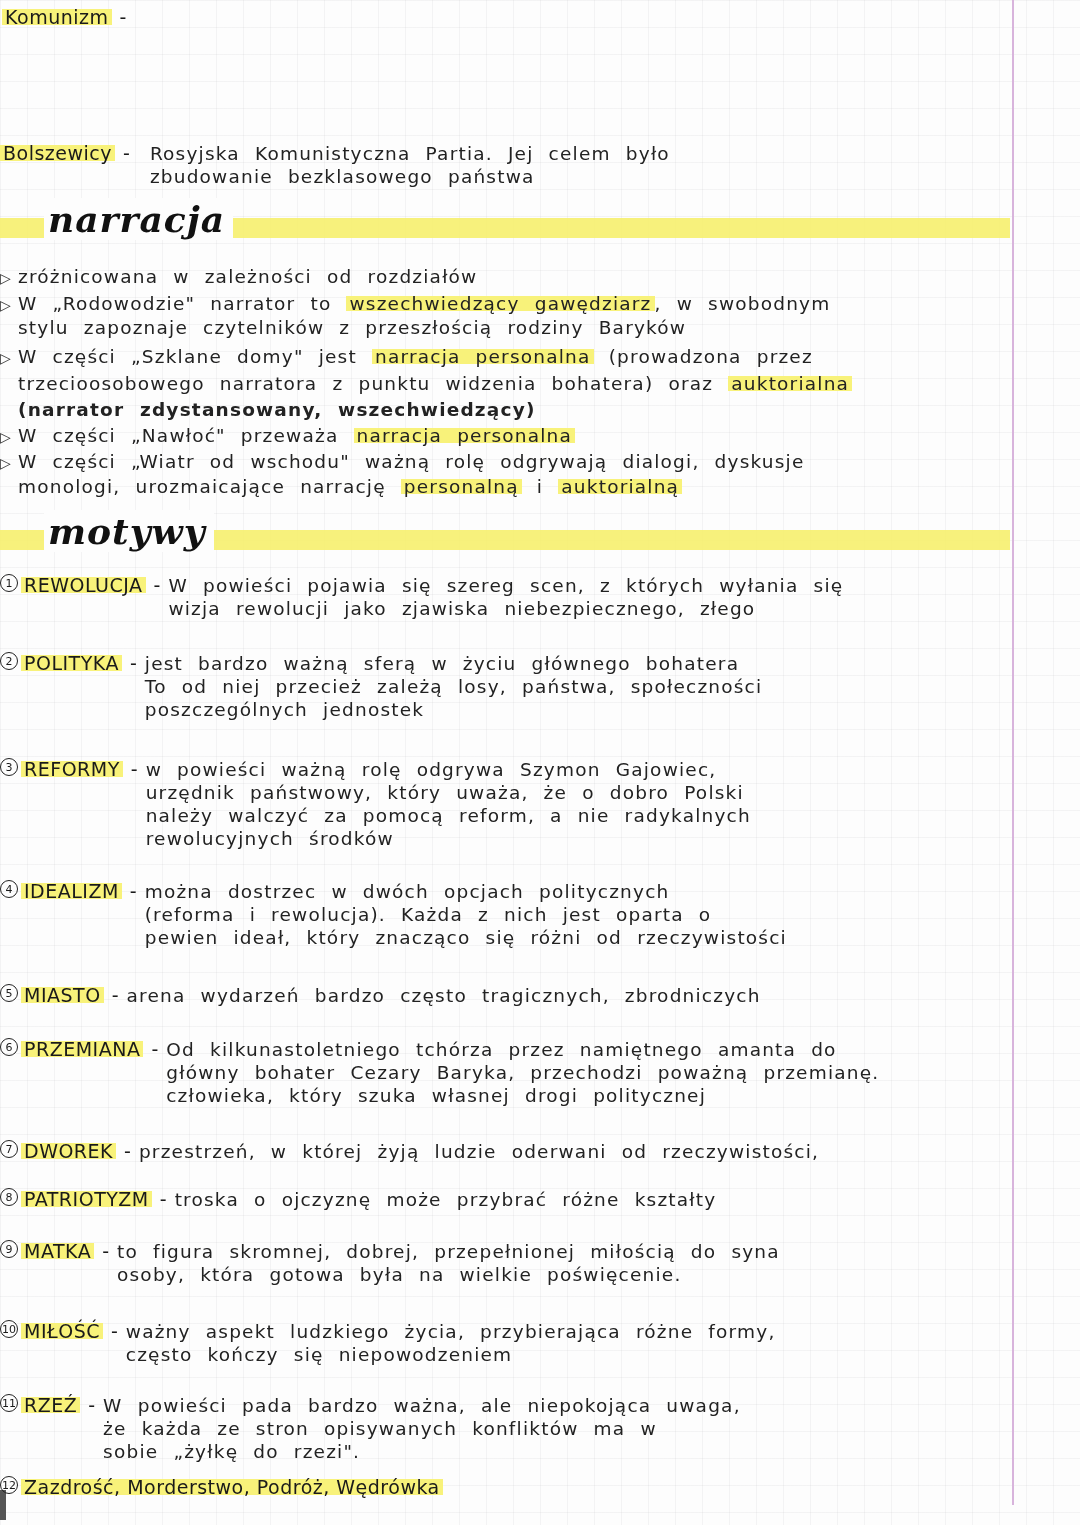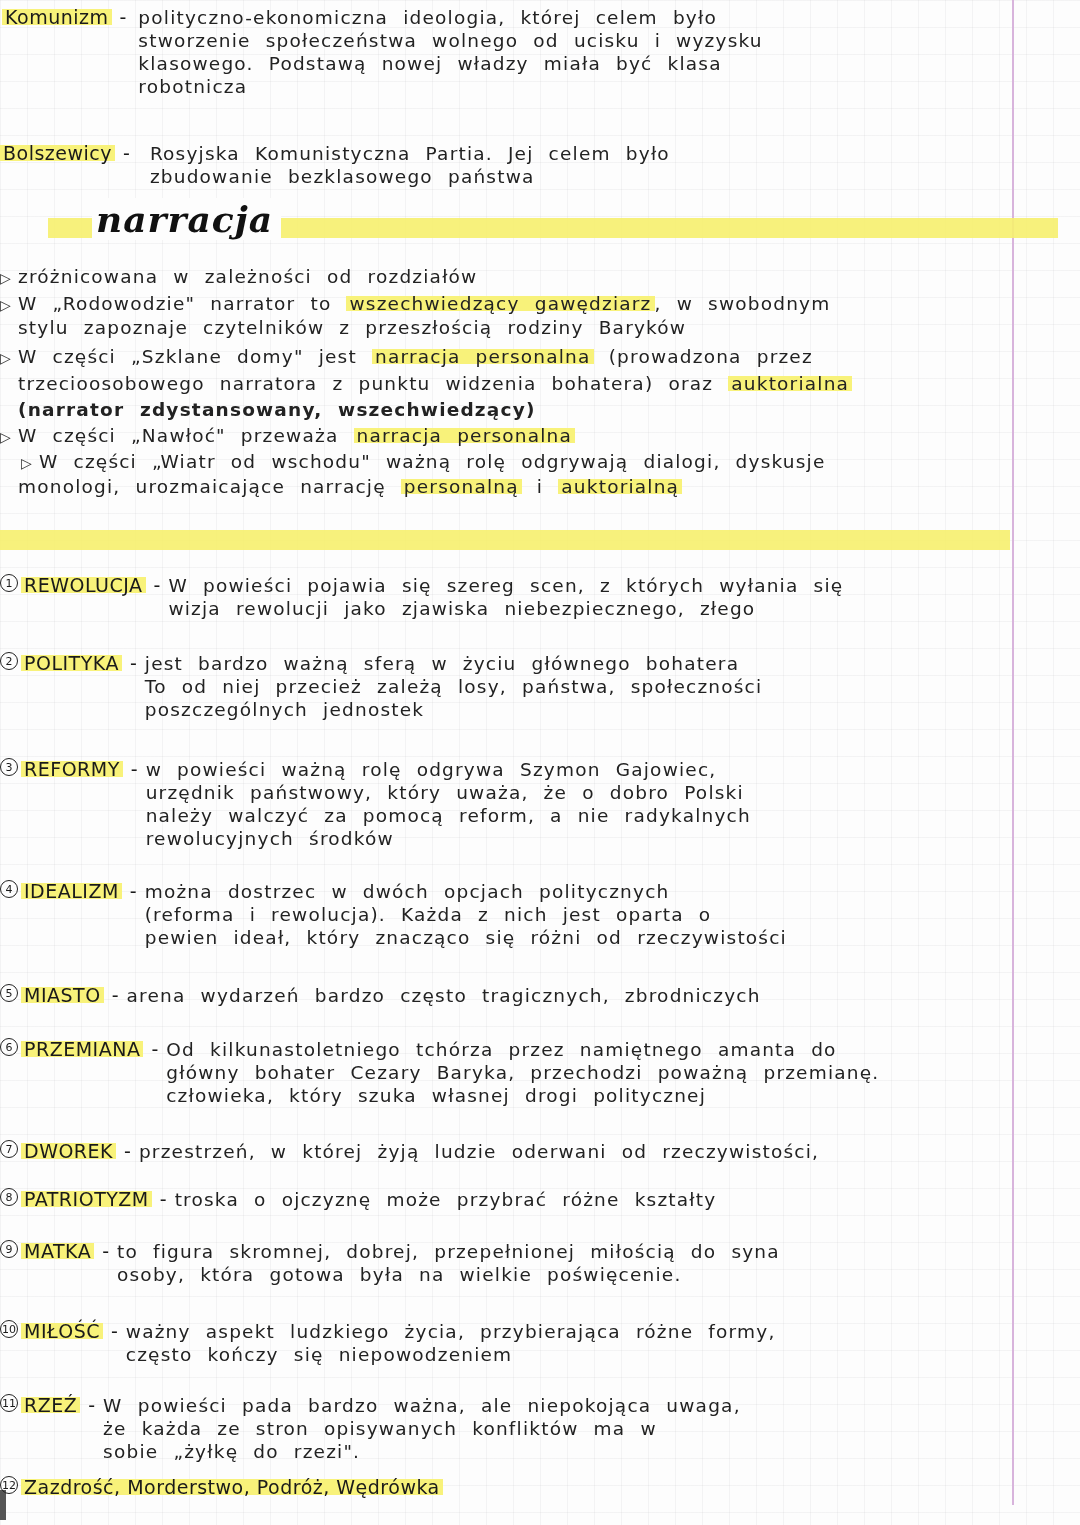--- a/index.html
+++ b/index.html
@@ -55,56 +55,51 @@
 </head>
 <body>
 
 <div class="page">
   <div class="margin-line"></div>
   <div class="left-stub"></div>
 
   <div class="row" style="left:2px; top:6px;">
     <span class="term hl">Komunizm</span>
     <span class="dash">-</span>
-    <div style="margin-left:4px;">
-      <span class="def text">polityczno-ekonomiczna ideologia, której celem było</span>
-      <span class="def text">stworzenie społeczeństwa wolnego od ucisku i wyzysku</span>
-      <span class="def text">klasowego. Podstawą nowej władzy miała być klasa</span>
-      <span class="def text">robotnicza</span>
-    </div>
   </div>
 
   <div class="row" style="left:0px; top:142px;">
     <span class="term hl">Bolszewicy</span>
     <span class="dash">-</span>
     <div style="margin-left:12px;">
       <span class="def text">Rosyjska Komunistyczna Partia. Jej celem było</span>
       <span class="def text">zbudowanie bezklasowego państwa</span>
     </div>
   </div>
 
-  <div class="heading" style="top:204px;margin-left:48px;">
+  <div class="heading" style="top:204px;">
     <div class="bar"></div>
     <span class="title">narracja</span>
   </div>
 
   <div id="narracja-lines">
       <div class="nar-line text" style="top: 265px; left: 0px;"><span class="bullet">▷</span><span>zróżnicowana w zależności od rozdziałów</span></div>
       <div class="nar-line text" style="top: 292px; left: 0px;"><span class="bullet">▷</span><span>W „Rodowodzie" narrator to </span><span class="hl">wszechwiedzący gawędziarz</span><span>, w swobodnym</span></div>
       <div class="nar-line text" style="top: 316px; left: 18px;"><span>stylu zapoznaje czytelników z przeszłością rodziny Baryków</span></div>
       <div class="nar-line text" style="top: 345px; left: 0px;"><span class="bullet">▷</span><span>W części „Szklane domy" jest </span><span class="hl">narracja personalna</span><span> (prowadzona przez</span></div>
       <div class="nar-line text" style="top: 372px; left: 18px;"><span>trzecioosobowego narratora z punktu widzenia bohatera) oraz </span><span class="hl">auktorialna</span></div>
       <div class="nar-line text" style="top: 398px; left: 18px; font-weight: bold;"><span>(narrator zdystansowany, wszechwiedzący)</span></div>
       <div class="nar-line text" style="top: 424px; left: 0px;"><span class="bullet">▷</span><span>W części „Nawłoć" przeważa </span><span class="hl">narracja personalna</span></div>
-      <div class="nar-line text" style="top: 450px; left: 0px; padding-left: 21px;"><span class="bullet">▷</span><span>W części „Wiatr od wschodu" ważną rolę odgrywają dialogi, dyskusje</span></div>
+      <div class="nar-line text" style="top: 450px; left: 0px;"><span class="bullet">▷</span><span>W części „Wiatr od wschodu" ważną rolę odgrywają dialogi, dyskusje</span></div>
       <div class="nar-line text" style="top: 475px; left: 18px;"><span>monologi, urozmaicające narrację </span><span class="hl">personalną</span><span> i </span><span class="hl">auktorialną</span></div>
     </div>
 
   <div class="heading" style="top:516px;">
     <div class="bar"></div>
+    <span class="title">motywy</span>
   </div>
 
   <div id="motywy-items">
       <div class="row" style="left: 0px; top: 574px;">
         <span class="num">1</span>
         <span class="term hl">REWOLUCJA</span>
         <span class="dash">-</span>
         <div>
           <span class="def text">W powieści pojawia się szereg scen, z których wyłania się</span>
           <span class="def text">wizja rewolucji jako zjawiska niebezpiecznego, złego</span>

